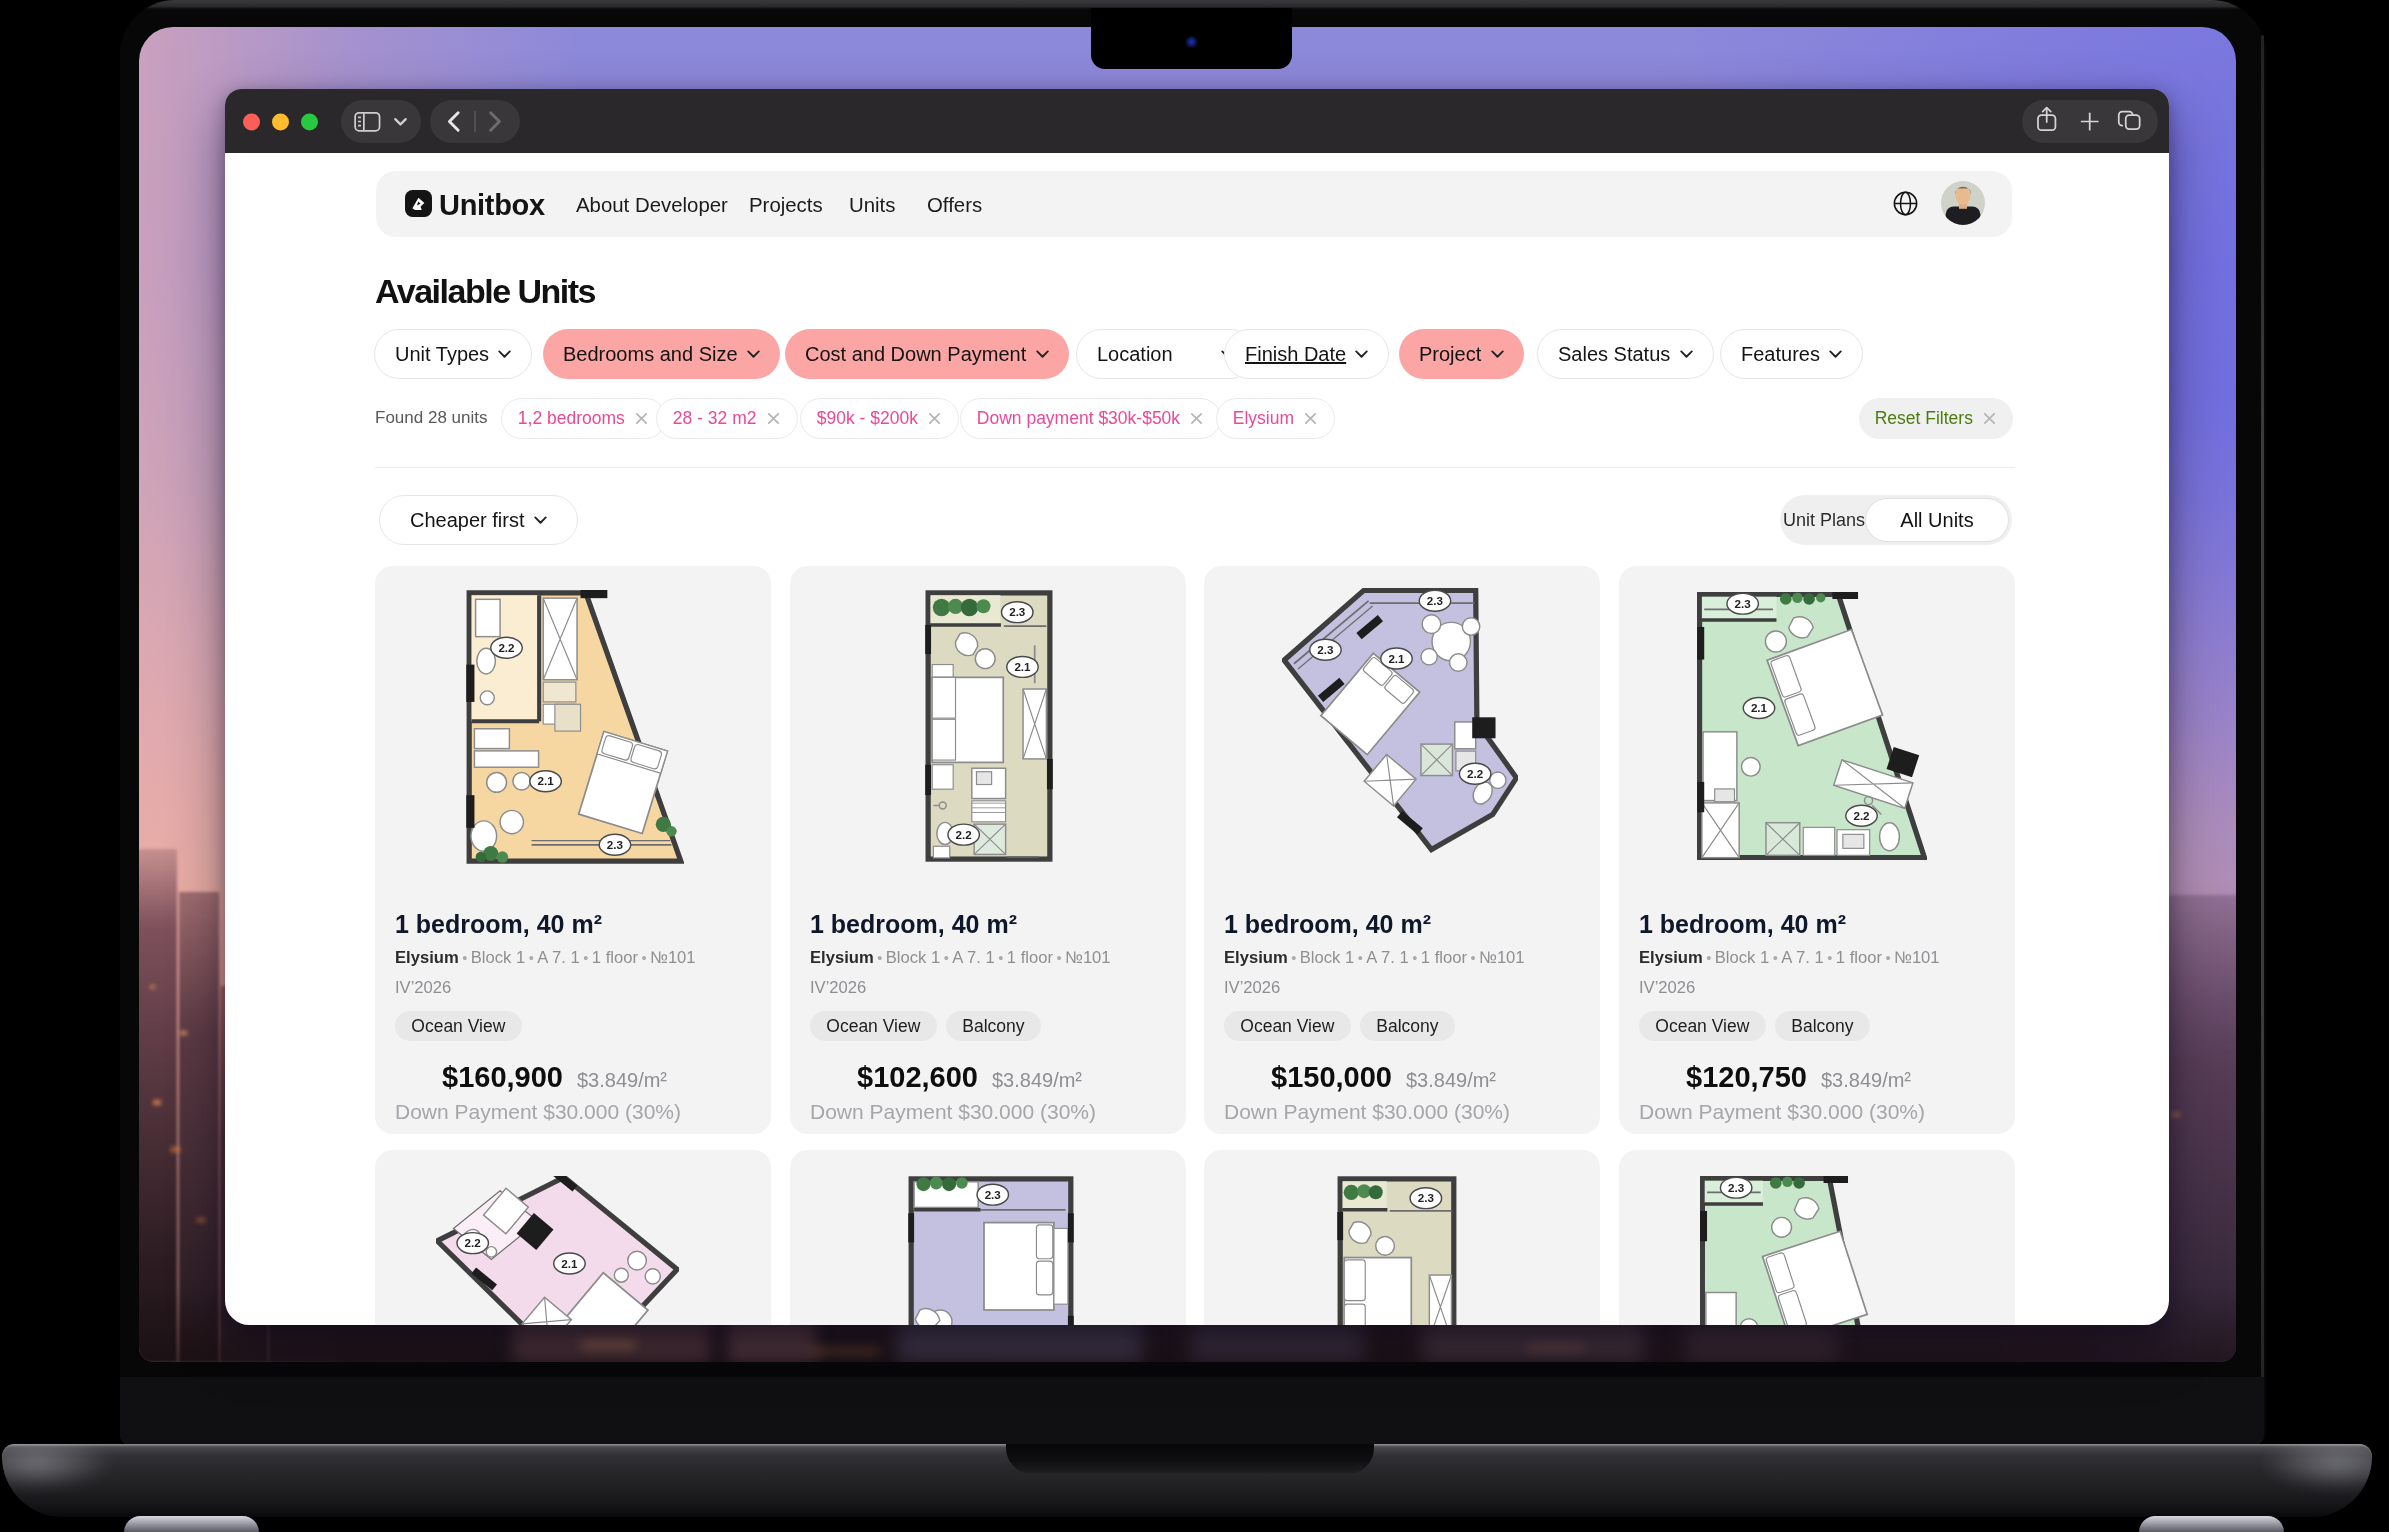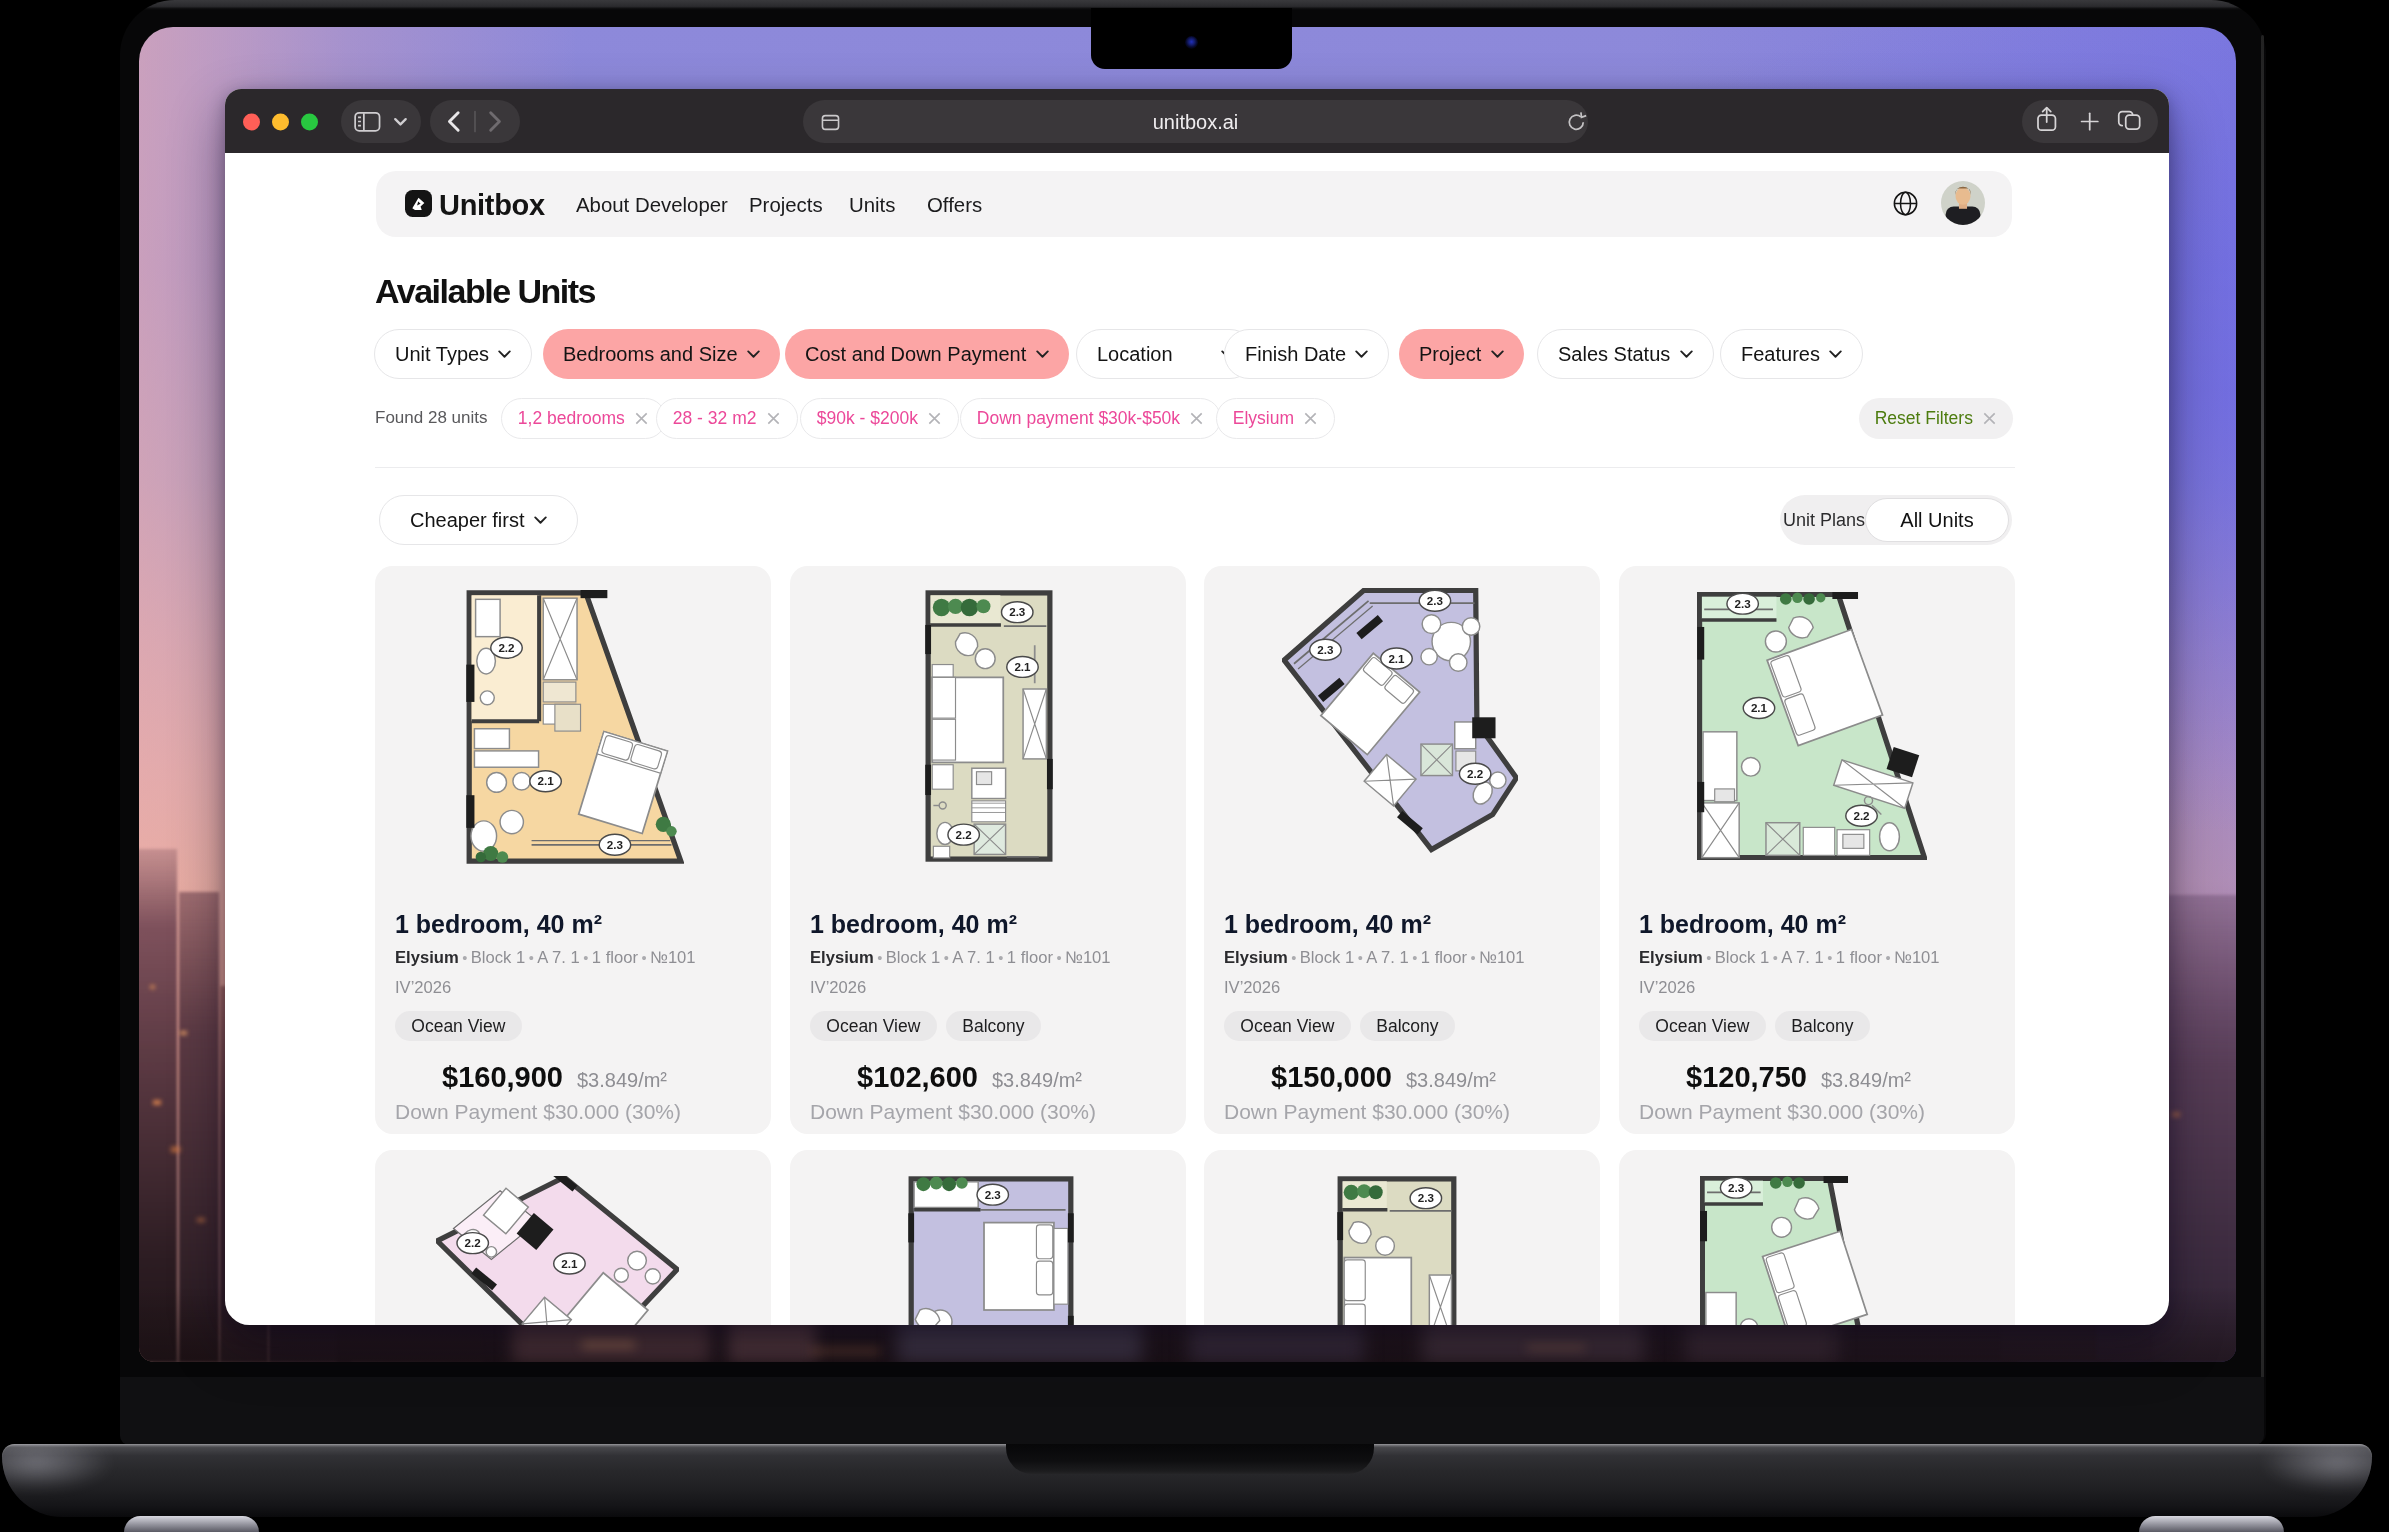--- a/index.html
+++ b/index.html
@@ -128,31 +128,20 @@
           <path d="M93 33 l9 9 9-9" stroke-width="4" stroke-linecap="round" stroke-linejoin="round"></path>
         </svg>
       </div>
       <div class="abs tpill" style="left:205px; width:90px;">
         <svg width="90" height="43" viewBox="0 0 154 74" fill="none" stroke-linecap="round" stroke-linejoin="round">
           <path d="M48 22 L33 37 L48 52" stroke="#e9e7e9" stroke-width="5"></path>
           <line x1="77" y1="20" x2="77" y2="54" stroke="#565356" stroke-width="3"></line>
           <path d="M104 22 L119 37 L104 52" stroke="#6f6b6f" stroke-width="5"></path>
         </svg>
       </div>
-      <div class="abs tpill" style="left:578px; width:785px;">
-        <svg class="abs" style="left:16.3px; top:10.5px;" width="23" height="23" viewBox="0 0 40 40" fill="none" stroke="#cbc9cb" stroke-width="2.8">
-          <rect x="6" y="8" width="28" height="24" rx="5"></rect>
-          <line x1="6" y1="16" x2="34" y2="16"></line>
-        </svg>
-        <div class="abs" style="left:0; width:785px; top:11px; height:21px; text-align:center; font-size:20px; color:#efedef; line-height:22px;">unitbox.ai</div>
-        <svg class="abs" style="left:761px; top:10px;" width="24.5" height="24.5" viewBox="0 0 42 42" fill="none" stroke="#c4c2c4" stroke-width="3">
-          <path d="M33 21 a12 12 0 1 1 -4.2-9.1"></path>
-          <path d="M29 4 l1 8.5 8-2.8" fill="none" stroke-width="3"></path>
-        </svg>
-      </div>
       <div class="abs tpill" style="left:1797px; width:136px;">
         <svg width="136" height="43" viewBox="0 0 233 74" fill="none" stroke="#d6d4d6" stroke-width="3" stroke-linecap="round" stroke-linejoin="round">
           <rect x="27" y="26" width="30" height="26" rx="6"></rect>
           <line x1="42" y1="14" x2="42" y2="38"></line>
           <path d="M35 20 l7-7 7 7"></path>
           <line x1="116" y1="23" x2="116" y2="51"></line>
           <line x1="102" y1="37" x2="130" y2="37"></line>
           <rect x="178" y="26" width="24" height="24" rx="6"></rect>
           <path d="M172 44 a6 6 0 0 1 -6-6 v-12 a6 6 0 0 1 6-6 h12 a6 6 0 0 1 6 6"></path>
         </svg>
@@ -210,21 +199,21 @@
       <svg class="chev" width="13" height="8.2" viewBox="0 0 22 14" fill="none" stroke="#222" stroke-width="3.2" stroke-linecap="round" stroke-linejoin="round">
         <path d="M2 2.5 l9 9 9-9"></path>
       </svg>
     </div>
     <div class="fpill line" style="left:851px;gap:39px;">
       <span>Location</span>
       <svg class="chev" width="13" height="8.2" viewBox="0 0 22 14" fill="none" stroke="#222" stroke-width="3.2" stroke-linecap="round" stroke-linejoin="round">
         <path d="M2 2.5 l9 9 9-9"></path>
       </svg>
     </div>
-    <div class="fpill line" style="left:999px;">
+    <div class="fpill line" style="left:999px;text-decoration:underline;">
       <span>Finish Date</span>
       <svg class="chev" width="13" height="8.2" viewBox="0 0 22 14" fill="none" stroke="#222" stroke-width="3.2" stroke-linecap="round" stroke-linejoin="round">
         <path d="M2 2.5 l9 9 9-9"></path>
       </svg>
     </div>
     <div class="fpill fill" style="left:1174px;">
       <span>Project</span>
       <svg class="chev" width="13" height="8.2" viewBox="0 0 22 14" fill="none" stroke="#222" stroke-width="3.2" stroke-linecap="round" stroke-linejoin="round">
         <path d="M2 2.5 l9 9 9-9"></path>
       </svg>

